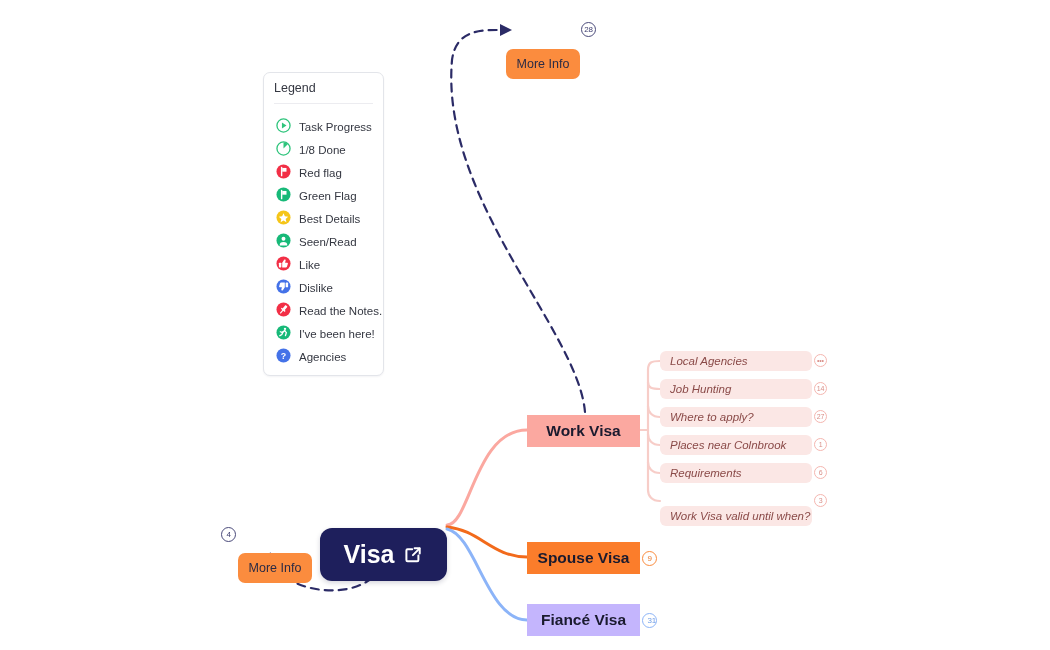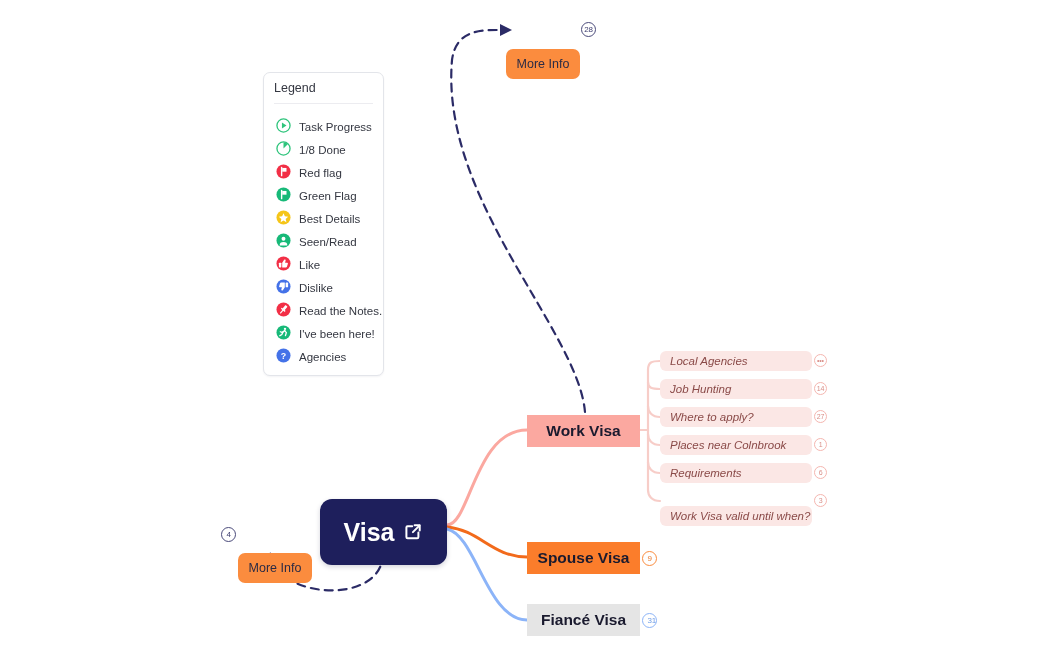--- a/index.html
+++ b/index.html
@@ -78,21 +78,21 @@
     font-size: 15.5px;
     font-weight: 700;
   }
   .node-spouse {
     background: #fb7d2b;
     color: #1a1a2e;
     font-size: 15.5px;
     font-weight: 700;
   }
   .node-fiance {
-    background: #e5e5e5;
+    background: #c4b5fd;
     color: #1a1a2e;
     font-size: 15.5px;
     font-weight: 700;
   }
   .node-moreinfo {
     background: #fb8c3e;
     color: #2b2b45;
     font-size: 12.5px;
     border-radius: 7px;
     margin-top: 34px;
@@ -257,21 +257,21 @@
 
     <div class="legend-row">
       <svg class="lic" viewBox="0 0 16 16">
         <circle cx="8" cy="8" r="7.5" fill="#4472e8"></circle>
         <text x="8" y="11.6" font-family="Liberation Sans, sans-serif" font-size="9.5" font-weight="700" fill="#ffffff" text-anchor="middle">?</text>
       </svg>
       <span class="legend-label">Agencies</span>
     </div>
   </div>
 
-  <div class="node node-central" style="left:320px; top:499px; width:127px; height:66px;">
+  <div class="node node-central" style="left:320px; top:528px; width:127px; height:53px;">
     <span>Visa</span>
     <svg class="extlink" width="20" height="20" viewBox="0 0 20 20">
       <path d="M9.2 4.2 H4.6 a1.2 1.2 0 0 0 -1.2 1.2 V15 a1.2 1.2 0 0 0 1.2 1.2 h9.6 a1.2 1.2 0 0 0 1.2 -1.2 v-4.6" fill="none" stroke="#ffffff" stroke-width="2" stroke-linecap="round"></path>
       <path d="M11.6 3.3 H16.7 V8.4" fill="none" stroke="#ffffff" stroke-width="2" stroke-linecap="round" stroke-linejoin="round"></path>
       <path d="M16.4 3.6 L9.9 10.1" fill="none" stroke="#ffffff" stroke-width="2" stroke-linecap="round"></path>
     </svg>
   </div>
 
   <div class="node node-work" style="left:527px; top:415px; width:113px; height:32px;">
     <span>Work Visa</span>

